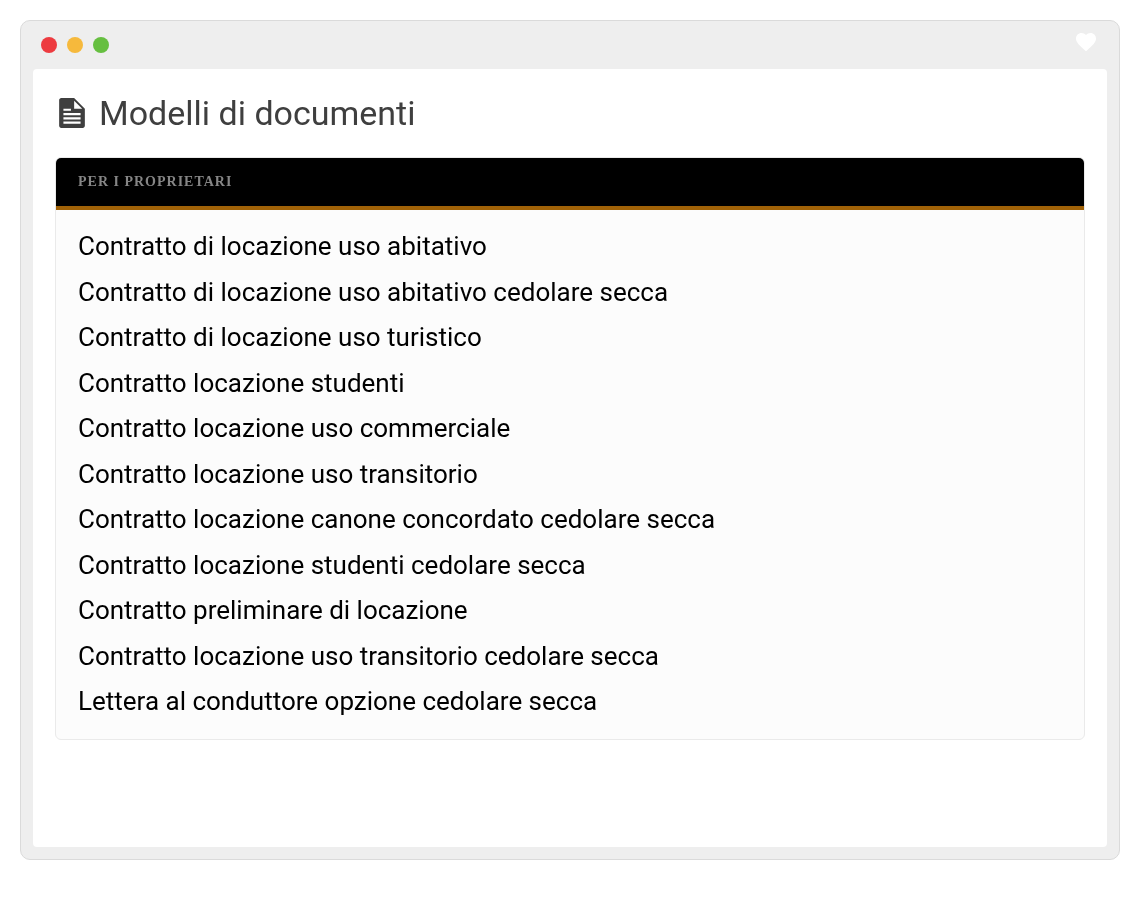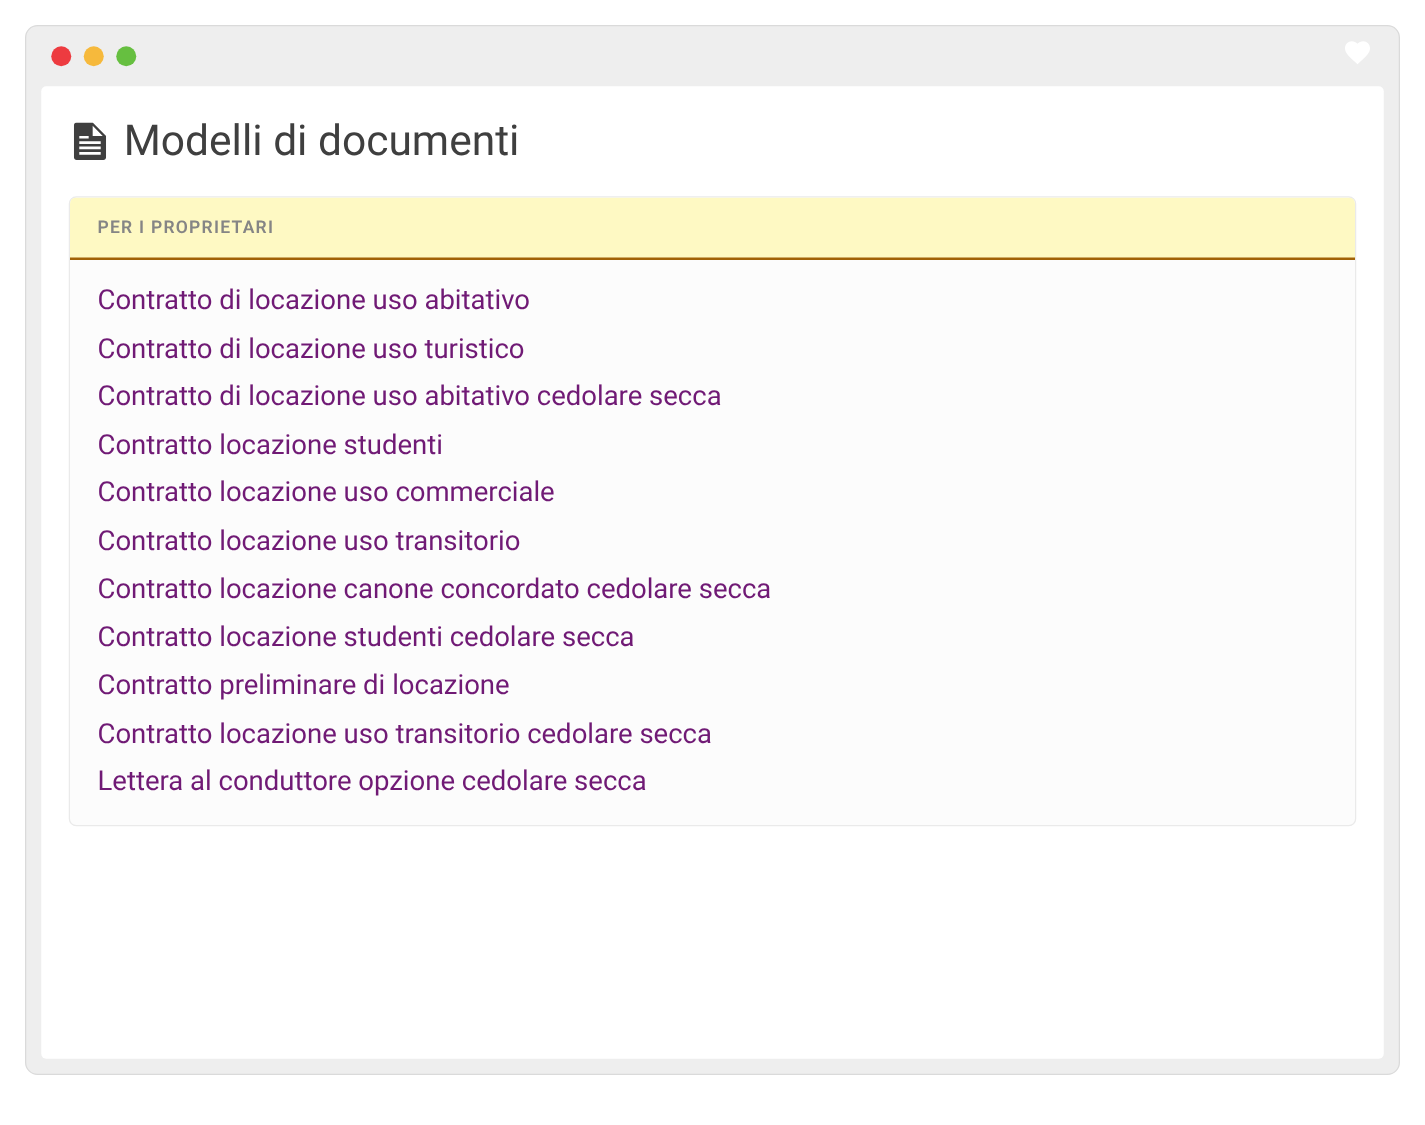--- a/index.html
+++ b/index.html
@@ -69,37 +69,38 @@
       flex-shrink: 0;
     }
     .panel {
       margin: 0 22px;
       border: 1px solid #eaeaea;
       border-radius: 6px;
       overflow: hidden;
       background: #fcfcfc;
     }
     .panel-header {
-      background: #fef9c3;
+      background: #000000;
       padding: 16px 22px;
-      border-bottom: 2px solid #a16207;
+      border-bottom: 4px solid #a16207;
+      font-family: Liberation Serif, serif;
     }
     .panel-header-text {
       font-size: 14px;
       font-weight: 600;
       letter-spacing: 1px;
       color: #858585;
     }
     .links-list {
       padding: 14px 22px;
     }
     .link-item {
       display: block;
-      color: #701a75;
-      font-size: 22px;
+      color: #000000;
+      font-size: 26px;
       line-height: 1.75;
       text-decoration: none;
       cursor: pointer;
     }
   </style>
 </head>
 <body>
 
 <div class="window">
   <div class="titlebar">
@@ -122,22 +123,22 @@
       </svg>
       <h1>Modelli di documenti</h1>
     </div>
 
     <div class="panel">
       <div class="panel-header">
         <div class="panel-header-text">PER I PROPRIETARI</div>
       </div>
       <div class="links-list">
         <a class="link-item">Contratto di locazione uso abitativo</a>
+        <a class="link-item">Contratto di locazione uso abitativo cedolare secca</a>
         <a class="link-item">Contratto di locazione uso turistico</a>
-        <a class="link-item">Contratto di locazione uso abitativo cedolare secca</a>
         <a class="link-item">Contratto locazione  studenti</a>
         <a class="link-item">Contratto locazione  uso commerciale</a>
         <a class="link-item">Contratto locazione  uso transitorio</a>
         <a class="link-item">Contratto locazione canone concordato cedolare secca</a>
         <a class="link-item">Contratto locazione studenti cedolare secca</a>
         <a class="link-item">Contratto preliminare di locazione</a>
         <a class="link-item">Contratto locazione uso transitorio cedolare secca</a>
         <a class="link-item">Lettera al conduttore opzione cedolare secca</a>
       </div>
     </div>

